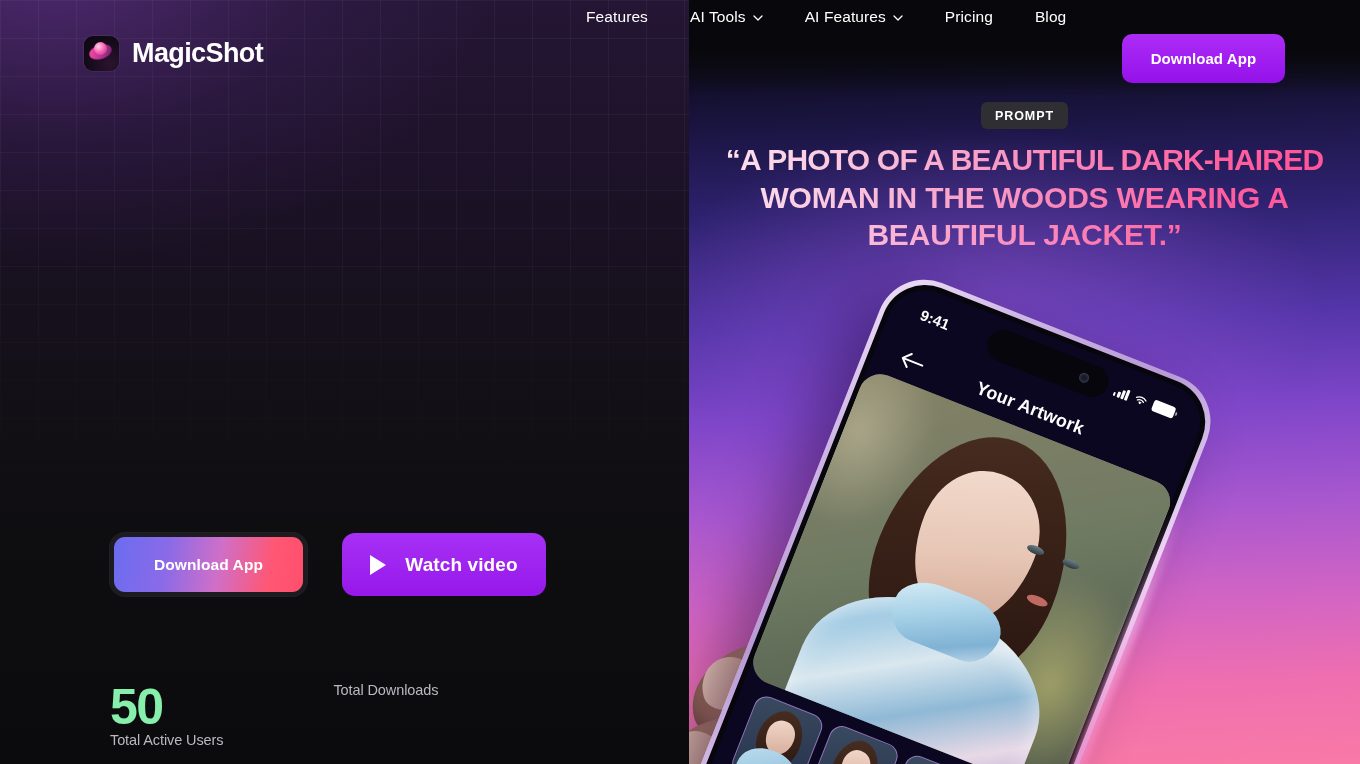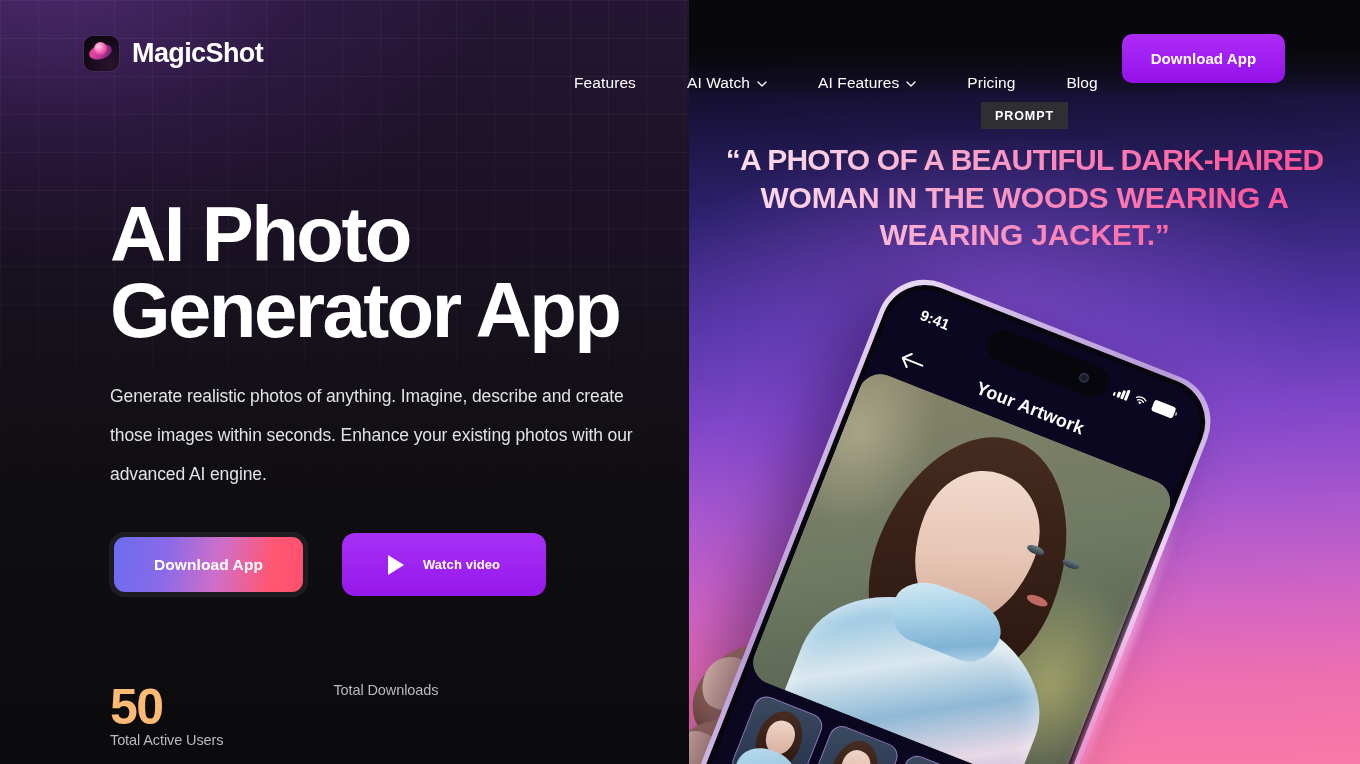--- a/index.html
+++ b/index.html
@@ -73,21 +73,21 @@
   }
   .brand-mark::after {
     content:""; position:absolute; left:10px; top:6px; width:13px; height:13px;
     border-radius:50%;
     background:radial-gradient(circle at 35% 35%, #ffd5ec 0%, #ff67b5 45%, #a22f7d 100%);
   }
   .brand-name {
     color:#ffffff; font-size:27px; font-weight:700; letter-spacing:-0.6px;
   }
 
-  .nav { position:absolute; left:574px; top:0; height:100px; display:flex; align-items:flex-end; gap:9px; }
+  .nav { position:absolute; left:586px; top:0; height:100px; display:flex; align-items:flex-start; gap:0; }
   .nav-item {
     display:flex; align-items:center; gap:7px;
     color:#ffffff; font-size:15.5px; font-weight:400; letter-spacing:0.1px;
     padding:8px 0; margin-right:42px; cursor:pointer; white-space:nowrap;
   }
   .nav-item:last-child { margin-right:0; }
   .chev { width:10px; height:6px; display:inline-block; position:relative; top:1px; }
   .chev svg { display:block; }
 
   .btn-download-nav {
@@ -100,21 +100,21 @@
     cursor:pointer; border:none;
   }
 
   
   .prompt-wrap {
     position:absolute; left:689px; top:102px; width:671px;
     text-align:center; z-index:12;
   }
   .prompt-badge {
     display:inline-flex; align-items:center; justify-content:center;
-    height:27px; padding:0 14px; border-radius:0;
+    height:27px; padding:0 14px; border-radius:6px;
     background:#2e2e33;
     color:#ffffff; font-size:12.5px; font-weight:700; letter-spacing:0.9px;
   }
   .prompt-text {
     margin-top:12px;
     font-size:30px; font-weight:800; line-height:1.25; letter-spacing:-0.2px;
     padding:0 6px;
     background:linear-gradient(100deg,#fde8f3 0%, #fbc9e0 22%, #f98fc0 50%, #ff5f9e 78%, #ff4f97 100%);
     -webkit-background-clip:text; background-clip:text;
     -webkit-text-fill-color:transparent; color:transparent;
@@ -149,32 +149,32 @@
     width:100%; height:100%; border-radius:11px;
     background:linear-gradient(100deg,#6b6cf0 0%, #8a6ae8 28%, #cf6fc8 55%, #ff5773 82%, #ff4f6d 100%);
     display:flex; align-items:center; justify-content:center;
     color:#ffffff; font-size:15.5px; font-weight:600; letter-spacing:0.1px;
   }
 
   .btn-watch {
     width:204px; height:63px; border-radius:13px; border:none; cursor:pointer;
     background:linear-gradient(180deg,#a730f5 0%, #9618ea 100%);
     display:flex; align-items:center; justify-content:center; gap:19px;
-    color:#ffffff; font-size:13px; font-weight:700; letter-spacing:0.1px;
+    color:#ffffff; font-size:19px; font-weight:700; letter-spacing:0.1px;
   }
   .play-tri {
     width:0; height:0; border-left:16px solid #ffffff;
     border-top:10px solid transparent; border-bottom:10px solid transparent;
     display:block;
   }
 
   
   .stats { position:absolute; left:110px; top:682px; display:flex; gap:110px; z-index:10; }
   .stat-num {
-    color:#fdba74; font-size:50px; font-weight:700; letter-spacing:-1.6px; line-height:1;
+    color:#86efac; font-size:50px; font-weight:700; letter-spacing:-1.6px; line-height:1;
   }
   .stat-label {
     margin-top:0; color:#b9b9bf; font-size:14.5px; font-weight:400; letter-spacing:-0.1px;
   }
 
   
   .phone-scene { position:absolute; left:0; top:0; width:671px; height:764px; z-index:8; pointer-events:none; }
 
   .hand {
     position:absolute; left:-10px; top:395px; width:500px; height:400px;
@@ -396,39 +396,39 @@
         </div>
         <div class="phone-glow-edge"></div>
       </div>
     </div>
 
     <div class="prompt-wrap" style="left:0; width:671px;">
       <div class="prompt-badge">PROMPT</div>
       <div class="prompt-text">
         <span class="prompt-line l1">“A PHOTO OF A BEAUTIFUL DARK-HAIRED</span>
         <span class="prompt-line">WOMAN IN THE WOODS WEARING A</span>
-        <span class="prompt-line">WEARING JACKET.”</span>
+        <span class="prompt-line">BEAUTIFUL JACKET.”</span>
       </div>
     </div>
   </div>
 
   <div class="header">
     <div class="header-dark-strip"></div>
 
     <div class="brand">
       <span class="brand-mark"></span>
       <span class="brand-name">MagicShot</span>
     </div>
 
     <nav class="nav">
       <div class="nav-item">
         <span>Features</span>
       </div>
       <div class="nav-item">
-        <span>AI Watch</span>
+        <span>AI Tools</span>
         <span class="chev">
           <svg viewBox="0 0 10 6">
               <path d="M1 1l4 4 4-4" stroke="#ffffff" stroke-width="1.3" fill="none" stroke-linecap="round" stroke-linejoin="round"></path>
             </svg>
         </span>
       </div>
       <div class="nav-item">
         <span>AI Features</span>
         <span class="chev">
           <svg viewBox="0 0 10 6">
@@ -440,27 +440,20 @@
         <span>Pricing</span>
       </div>
       <div class="nav-item">
         <span>Blog</span>
       </div>
     </nav>
 
     <button class="btn-download-nav">Download App</button>
   </div>
 
-  <div class="hero">
-    <h1 class="hero-title">
-      <span class="t-line">AI Photo</span>
-      <span class="t-line">Generator App</span>
-    </h1>
-    <p class="hero-sub">Generate realistic photos of anything.  Imagine, describe and create those images within seconds.  Enhance your existing photos with our advanced AI engine.</p>
-  </div>
 
   <div class="cta-row">
     <button class="btn-download-hero">
       <span class="inner">Download App</span>
     </button>
     <button class="btn-watch">
       <span class="play-tri"></span>
       <span>Watch video</span>
     </button>
   </div>

